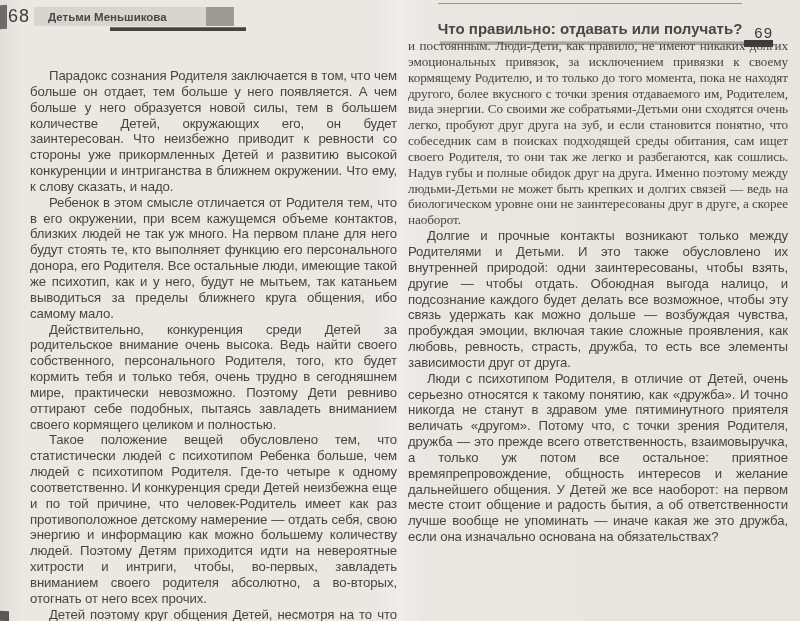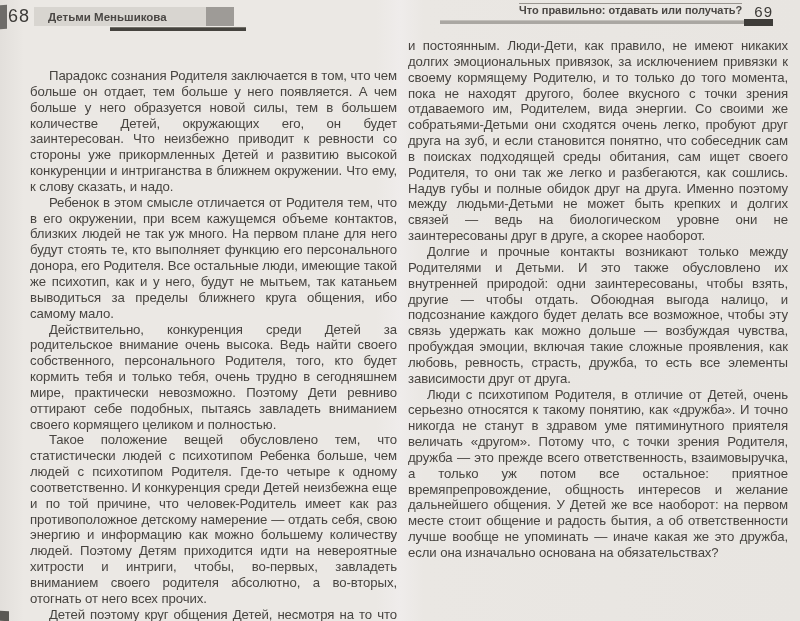--- a/index.html
+++ b/index.html
@@ -35,23 +35,23 @@
   .hl-rule {
     position: absolute; left: 110px; top: 27px;
     width: 136px; height: 4px;
     background: linear-gradient(#716f68 0 1px, #45433e 1px 100%);
   }
 
   
   .hr-wrap { position: absolute; left: 440px; top: 3px; width: 333px; }
   .hr-row { display: flex; justify-content: flex-end; align-items: flex-end; gap: 12px; }
   .hr-title {
-    font-size: 11px; font-weight: bold; color: #4a4744;
+    font-size: 15px; font-weight: bold; color: #4a4744;
     border-top: 1px solid #98948f;
-    padding-top: 0; padding-bottom: 2px;
+    padding-top: 16px; padding-bottom: 2px;
     white-space: nowrap;
   }
   .hr-num { font-size: 15px; color: #3c3a37; line-height: 0.9; letter-spacing: 1px; }
   .hr-band {
     position: relative; margin-top: 2px; height: 4px;
     background: linear-gradient(#c2bfba 0 1px, #aaa7a2 1px 100%);
   }
   .hr-band .hr-darkblock {
     position: absolute; right: 0; top: -1px;
     width: 29px; height: 7px; background: #3e3c39;
@@ -63,21 +63,21 @@
   .body-right { left: 408px; top: 38px; width: 380px; }
   .body-col p {
     margin: 0;
     text-align: justify;
     font-size: 13.2px;
     line-height: 15.85px;
     text-indent: 19px;
     letter-spacing: -0.1px;
     color: #474440;
   }
-  .body-col p.no-indent { text-indent: 0; }
+  .body-col p.no-indent { text-indent: 0; font-family: Liberation Serif, serif; }
 
   
   .edge-shadow-top {
     position: absolute; left: 0; top: 5px;
     width: 7px; height: 24px; background: #6e6c69;
     transform: skewY(-6deg);
   }
   .edge-shadow-bottom {
     position: absolute; left: 0; top: 611px;
     width: 9px; height: 10px; background: #5a5854;

